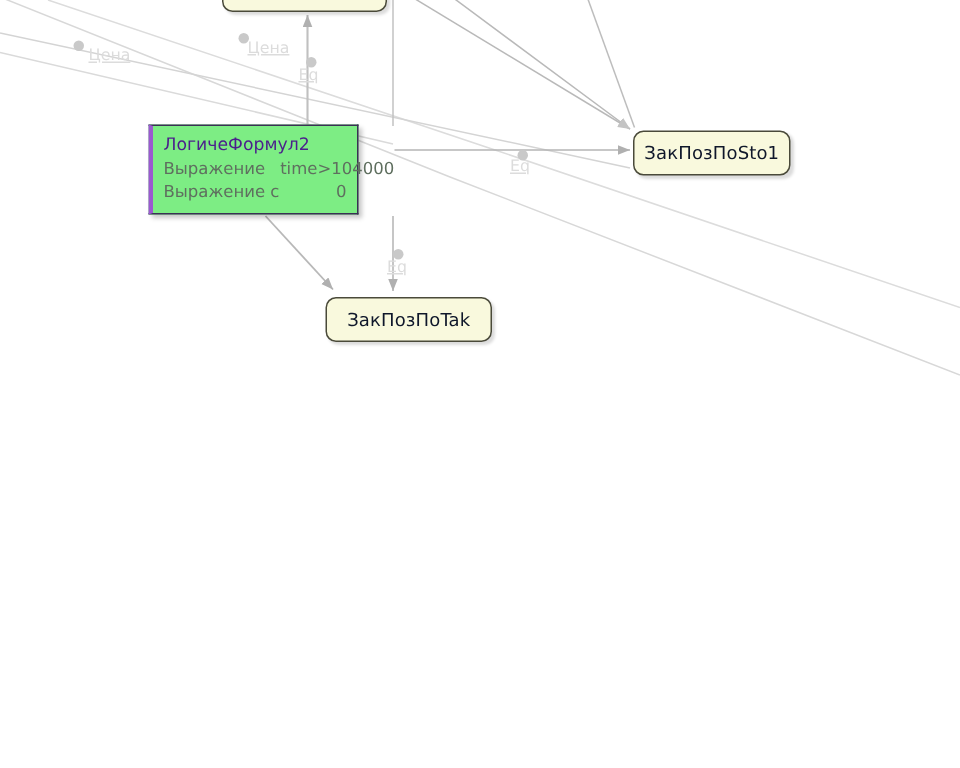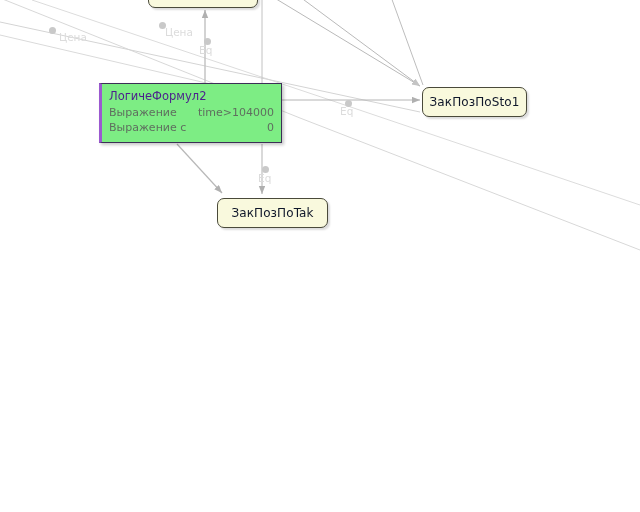--- a/index.html
+++ b/index.html
@@ -80,20 +80,21 @@
   .prop-value {
     color: #5f6f5f;
   }
   
   .edge-label {
     position: absolute;
     font-size: 10.5px;
     color: #dcdcdc;
     white-space: nowrap;
     user-select: none;
+    text-decoration: underline;
   }
   .edge-dot {
     position: absolute;
     width: 7px;
     height: 7px;
     border-radius: 50%;
     background: #c9c9c9;
   }
 </style>
 </head>
@@ -133,21 +134,21 @@
 
     <path d="M 177,144 L 222,193" stroke="#b8b8b8" stroke-width="1.2" fill="none" marker-end="url(#ah)"></path>
 
     <path d="M 262,144 L 262,194" stroke="#c0c0c0" stroke-width="1.2" fill="none" marker-end="url(#ah)"></path>
   </svg>
 
   <div class="node node-yellow node-clipped" style="left:148px; top:-20px; width:110px; height:28px;">
     <span class="node-title"></span>
   </div>
 
-  <div class="node node-green" style="left:99px; top:83px; width:183px; height:60px;">
+  <div class="node node-green" style="left:99px; top:83px; width:140px; height:60px;">
     <div class="node-title">ЛогичеФормул2</div>
     <div class="prop-row">
       <span class="prop-name">Выражение</span>
       <span class="prop-value">time&gt;104000</span>
     </div>
     <div class="prop-row">
       <span class="prop-name">Выражение с</span>
       <span class="prop-value">0</span>
     </div>
   </div>

